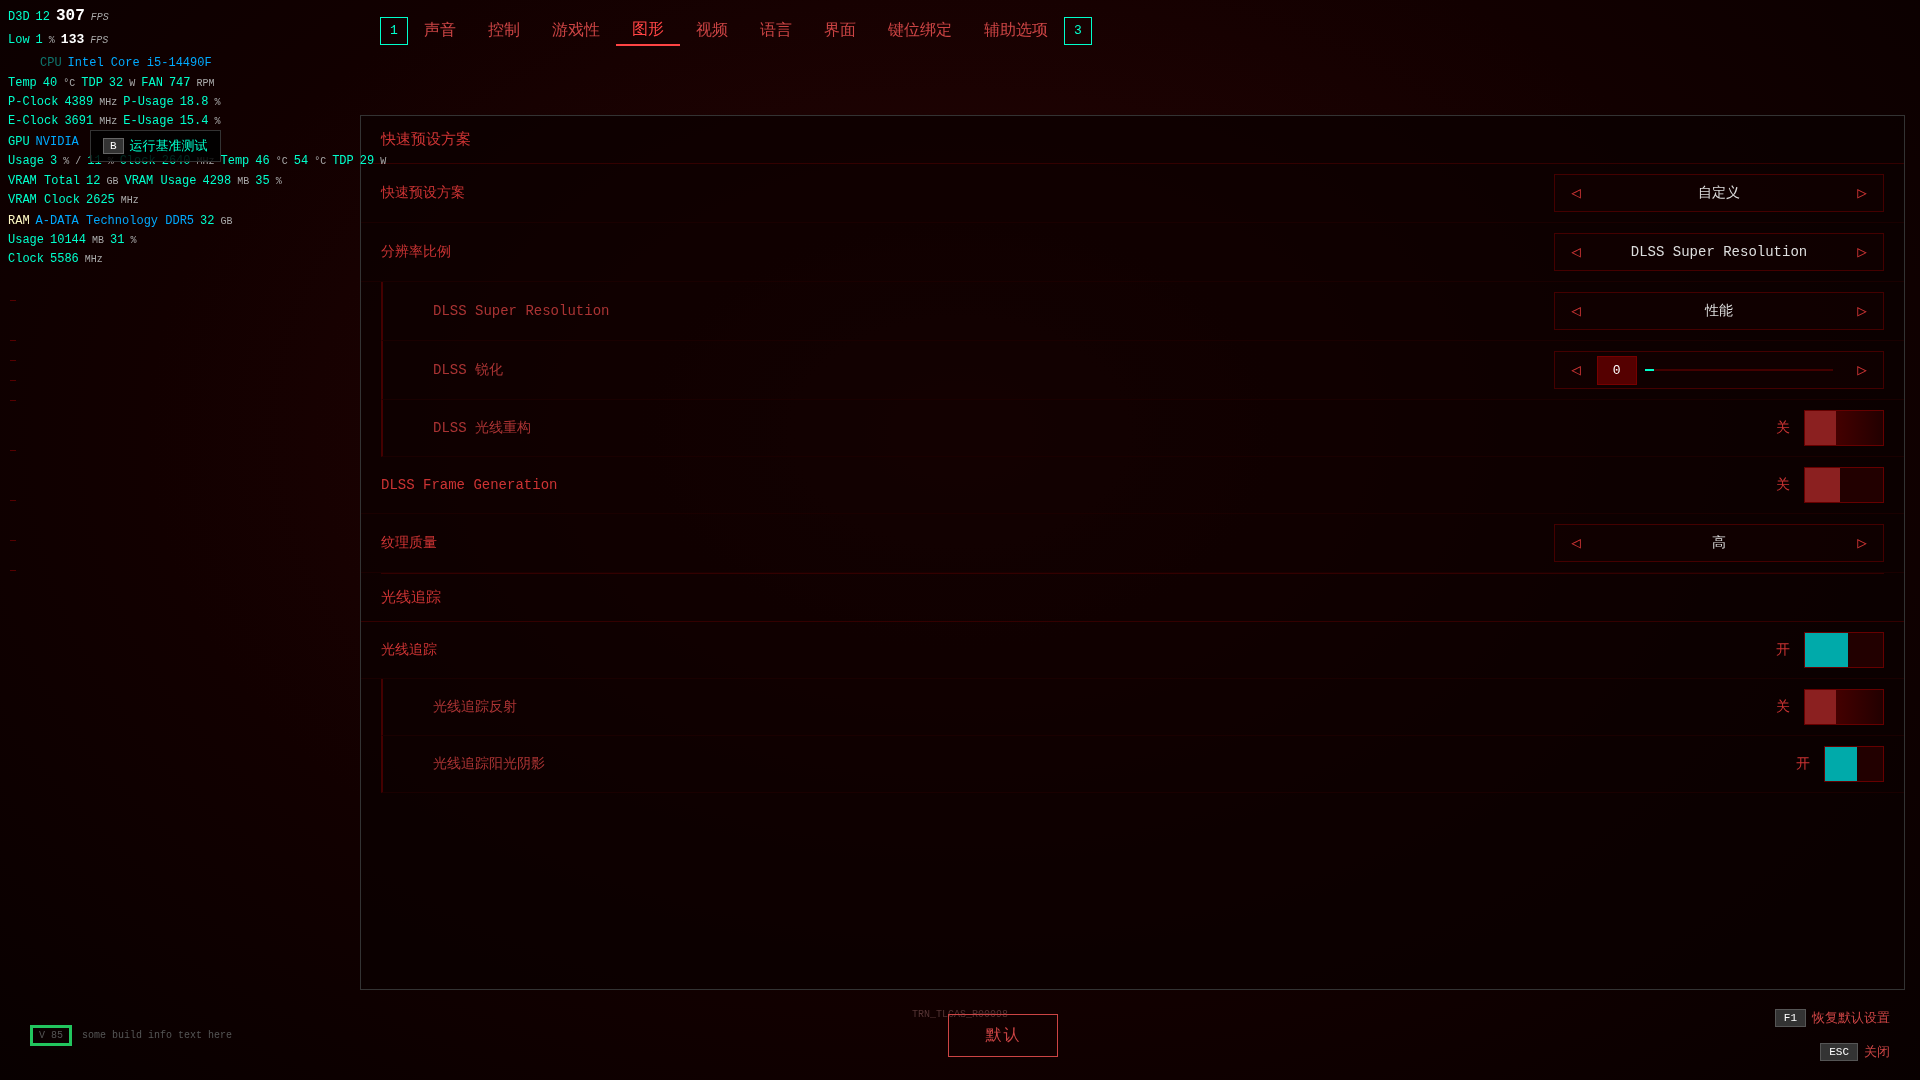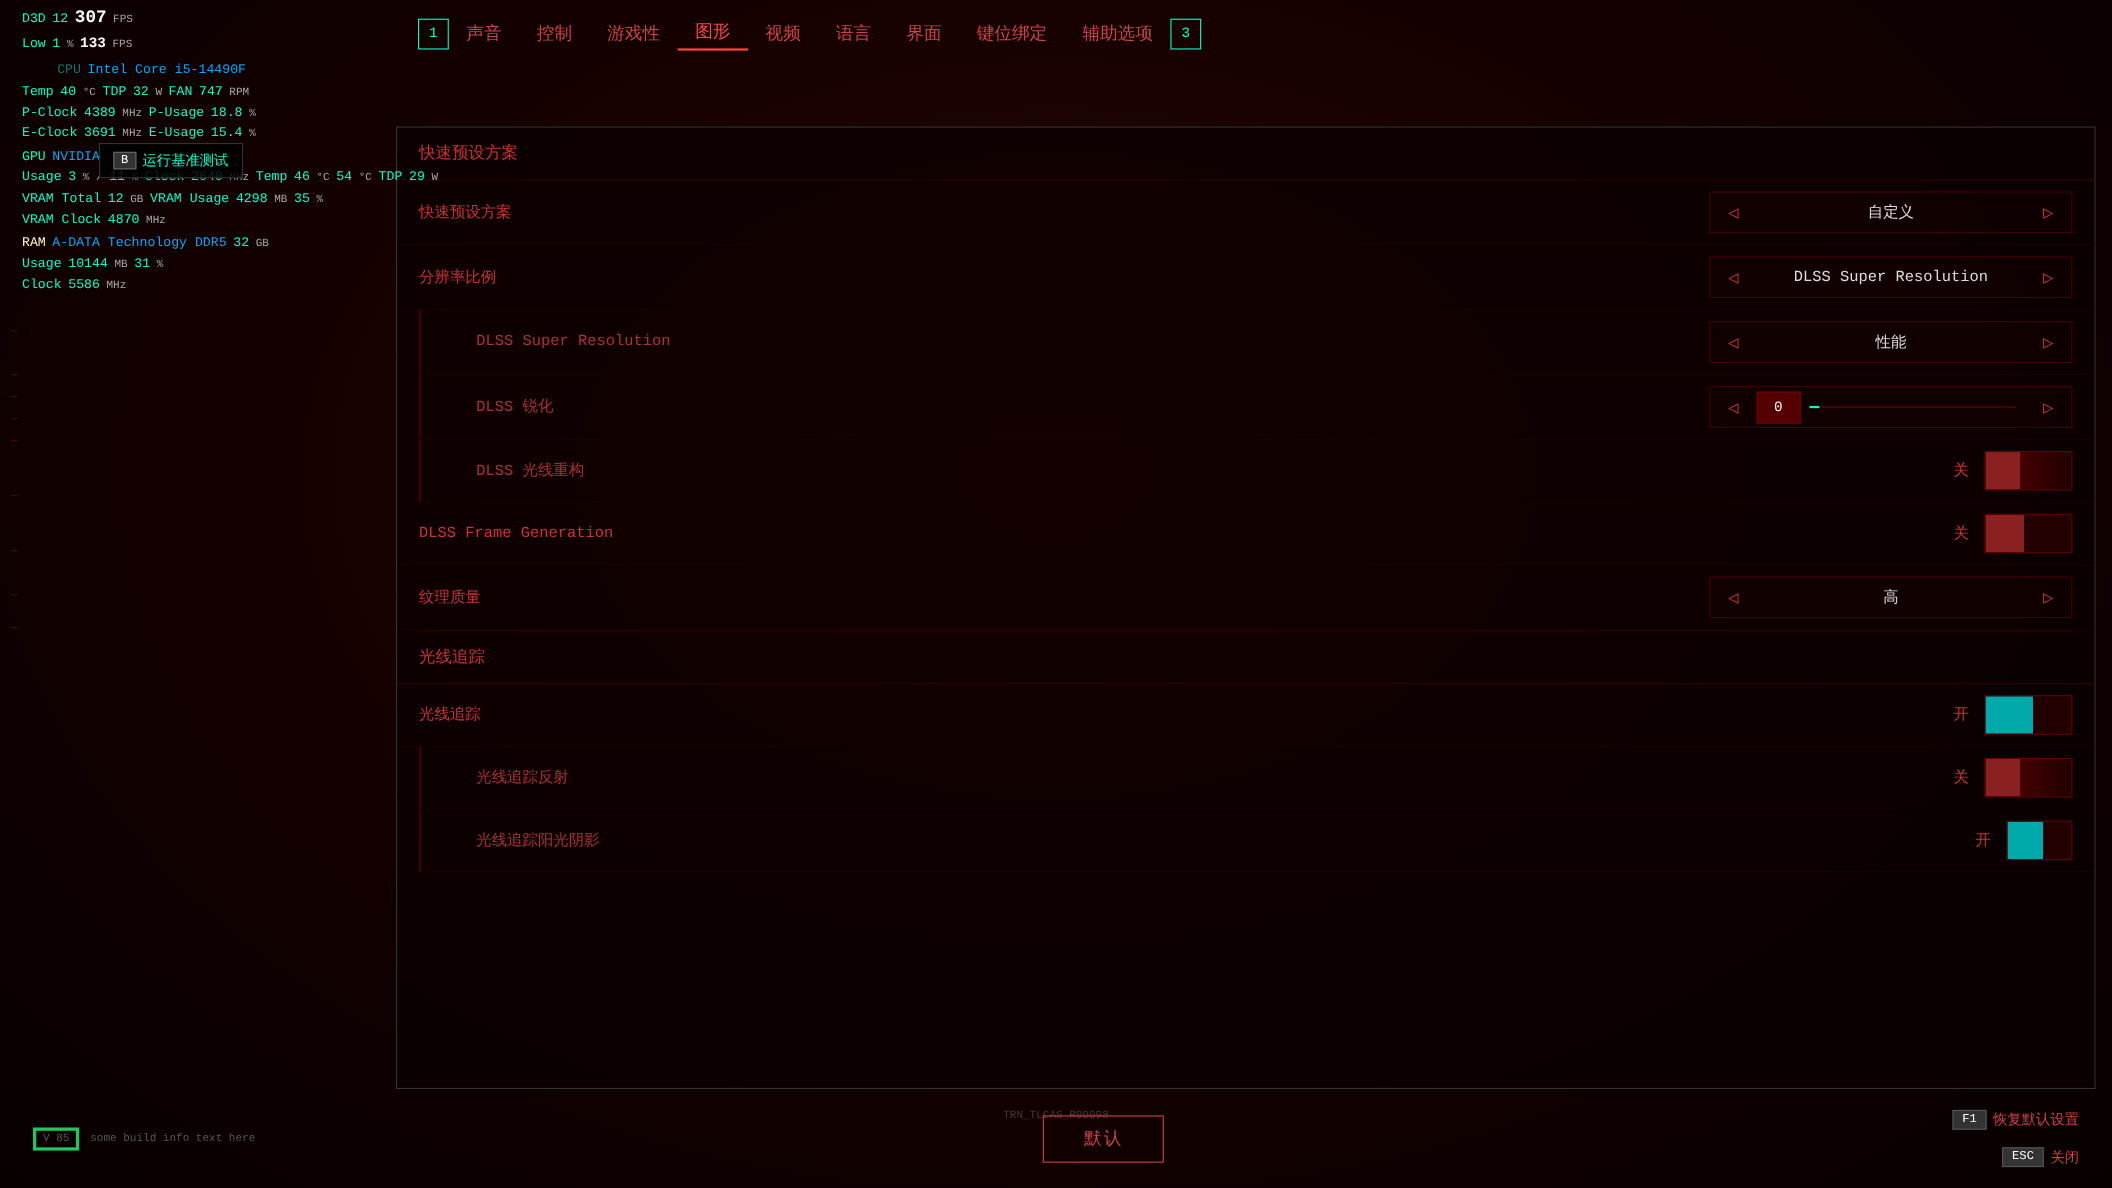--- a/index.html
+++ b/index.html
@@ -18,40 +18,40 @@
       position: absolute;
       inset: 0;
       background: radial-gradient(ellipse at center, #2a0505 0%, #110000 70%, #0a0000 100%);
       z-index: 0;
     }
 
     
     .hud-stats {
       position: absolute;
       top: 0;
-      left: 12px;
+      left: 0;
       z-index: 10;
       color: #00ffcc;
       font-size: 12px;
       line-height: 1.6;
       padding: 4px 8px;
       font-family: 'Courier New', monospace;
     }
 
     .hud-row {
       display: flex;
       gap: 6px;
       align-items: baseline;
       white-space: nowrap;
     }
 
     .hud-label { color: #00ffcc; }
     .hud-value { color: #00ffcc; }
     .hud-value-bright { color: #ffffff; font-size: 16px; font-weight: bold; }
-    .hud-fps { color: #aaaaaa; font-size: 10px; }
+    .hud-fps { color: #aaaaaa; font-size: 10px; font-style: italic; }
     .hud-unit { color: #aaaaaa; font-size: 10px; }
 
     
     .benchmark-tooltip {
       position: absolute;
       top: 130px;
       left: 90px;
       background: rgba(0,0,0,0.85);
       border: 1px solid #333;
       padding: 6px 12px;
@@ -466,21 +466,21 @@
     <span class="hud-value">12</span>
     <span class="hud-unit">GB</span>
     <span class="hud-label">VRAM Usage</span>
     <span class="hud-value">4298</span>
     <span class="hud-unit">MB</span>
     <span class="hud-value">35</span>
     <span class="hud-unit">%</span>
   </div>
   <div class="hud-row">
     <span class="hud-label">VRAM Clock</span>
-    <span class="hud-value">4870</span>
+    <span class="hud-value">2625</span>
     <span class="hud-unit">MHz</span>
   </div>
   <div class="hud-row" style="margin-top:2px;">
     <span style="color:#fef9c3;">RAM</span>
     <span style="color:#00aaff;">A-DATA Technology DDR5</span>
     <span class="hud-value">32</span>
     <span class="hud-unit">GB</span>
   </div>
   <div class="hud-row">
     <span class="hud-label">Usage</span>

